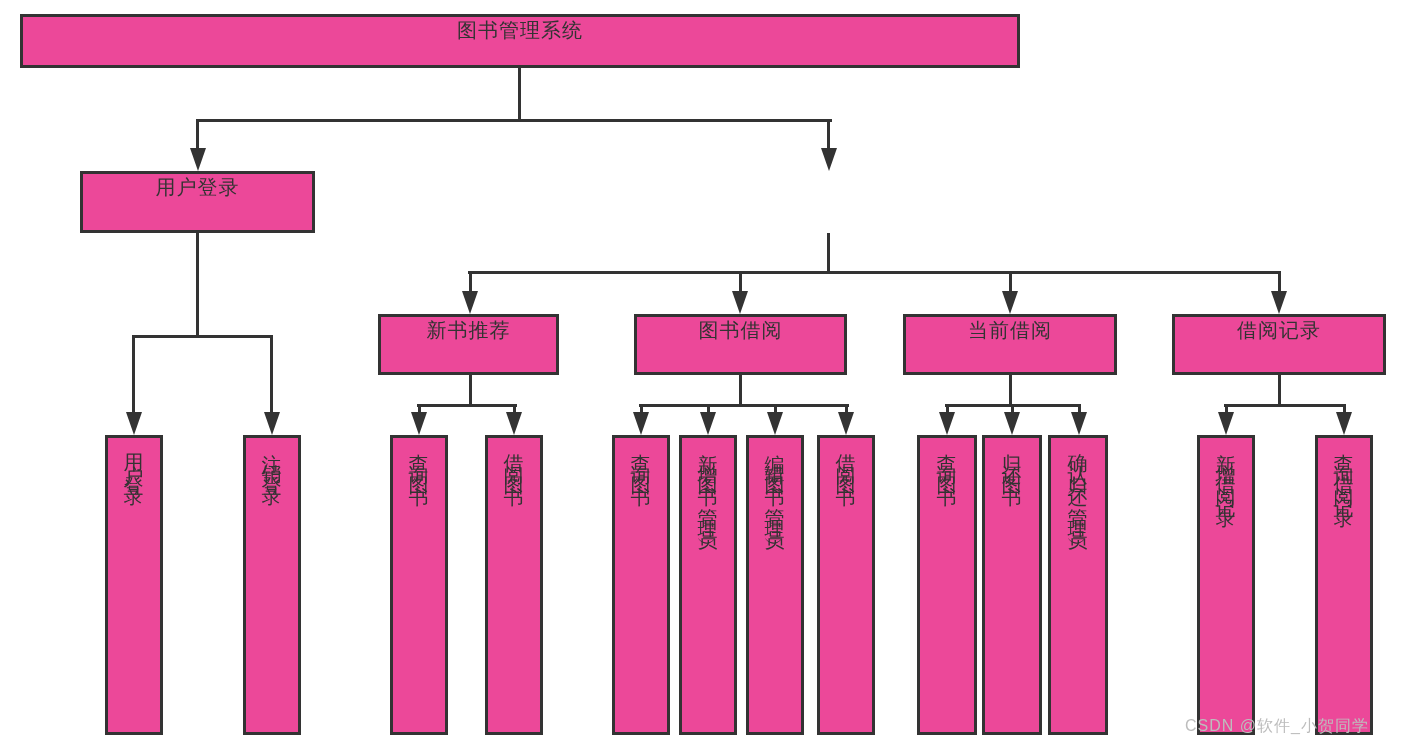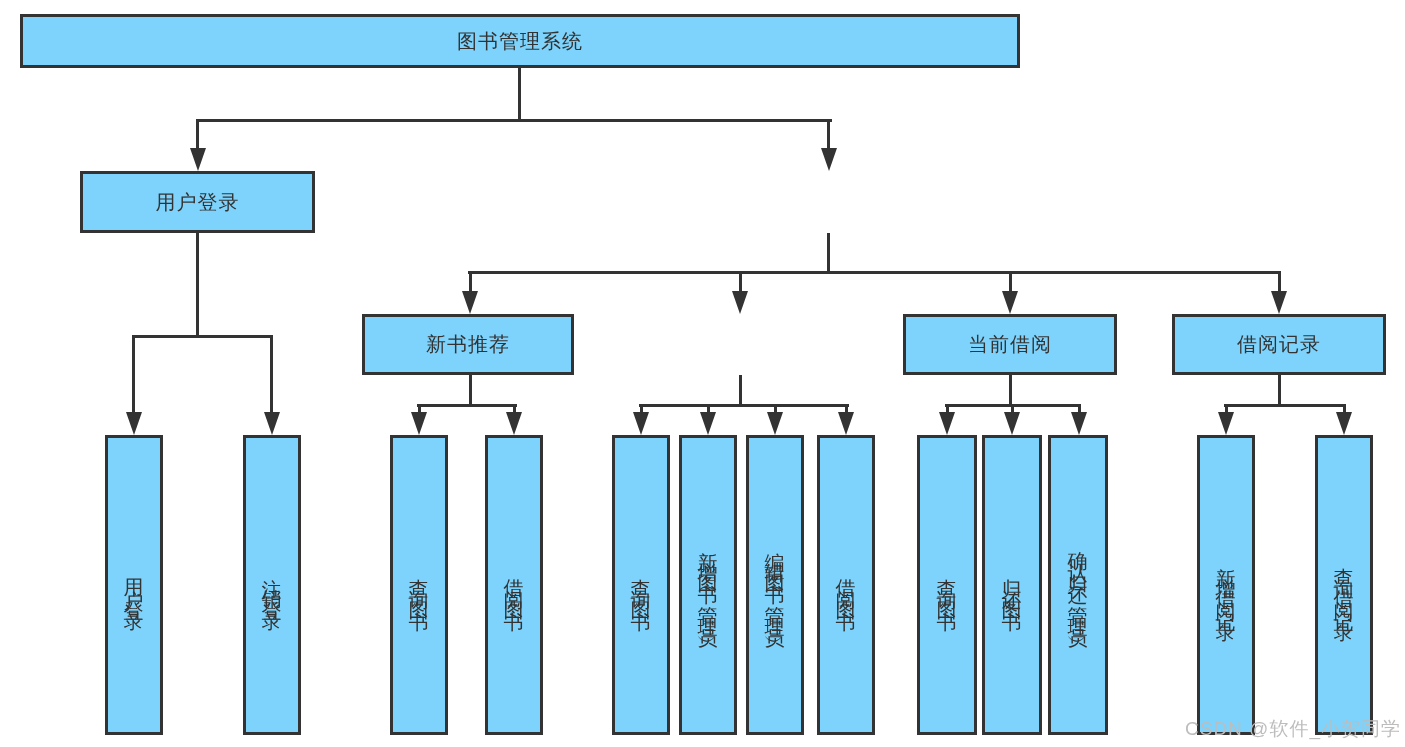--- a/index.html
+++ b/index.html
@@ -1,37 +1,37 @@
 <!DOCTYPE html>
 <html><head>
 <meta charset="utf-8">
 <style>
   html,body{margin:0;padding:0;background:#ffffff;}
   .canvas{
     position:relative;width:1405px;height:747px;background:#ffffff;
     font-family:"Liberation Sans",sans-serif;color:#333333;overflow:hidden;
   }
   .box{
-    position:absolute;box-sizing:border-box;border:3px solid #333333;background:#7dd3fc;
-    display:flex;align-items:center;justify-content:center;
+    position:absolute;box-sizing:border-box;border:3px solid #333333;background:#ec4899;
+    display:flex;justify-content:center;
   }
   .hlabel{font-size:20px;letter-spacing:1px;white-space:nowrap;}
   .leaf{top:435px;height:300px;}
   .vlabel{
     writing-mode:vertical-rl;text-orientation:mixed;
     font-size:20px;line-height:1;letter-spacing:11px;white-space:nowrap;
   }
   .line{position:absolute;background:#333333;}
   .arrow{
     position:absolute;width:0;height:0;
     border-left:8px solid transparent;border-right:8px solid transparent;
     border-top:23px solid #333333;
   }
   .watermark{
-    position:absolute;left:1185px;top:716px;font-size:19px;letter-spacing:1px;
+    position:absolute;left:1185px;top:716px;font-size:16px;letter-spacing:1px;
     color:#bdbdbd;white-space:nowrap;
   }
 </style>
 </head>
 <body>
 
 <div class="canvas">
 
   <div class="line" style="left:518px;top:67px;width:3px;height:55px"></div>
   <div class="line" style="left:196px;top:119px;width:636px;height:3px"></div>
@@ -93,22 +93,25 @@
   <div class="arrow" style="left:1336px;top:412px"></div>
 
   <div class="box" style="left:20px;top:14px;width:1000px;height:54px">
     <span class="hlabel">图书管理系统</span>
   </div>
 
   <div class="box" style="left:80px;top:171px;width:235px;height:62px">
     <span class="hlabel">用户登录</span>
   </div>
 
-  <div class="box" style="left:362px;top:314px;width:212px;height:61px">
+  <div class="box" style="left:378px;top:314px;width:181px;height:61px">
     <span class="hlabel">新书推荐</span>
+  </div>
+  <div class="box" style="left:634px;top:314px;width:213px;height:61px">
+    <span class="hlabel">图书借阅</span>
   </div>
   <div class="box" style="left:1172px;top:314px;width:214px;height:61px">
     <span class="hlabel">借阅记录</span>
   </div>
   <div class="box" style="left:903px;top:314px;width:214px;height:61px">
     <span class="hlabel">当前借阅</span>
   </div>
 
   <div class="box leaf" style="left:105px;width:58px">
     <span class="vlabel">用户登录</span>

